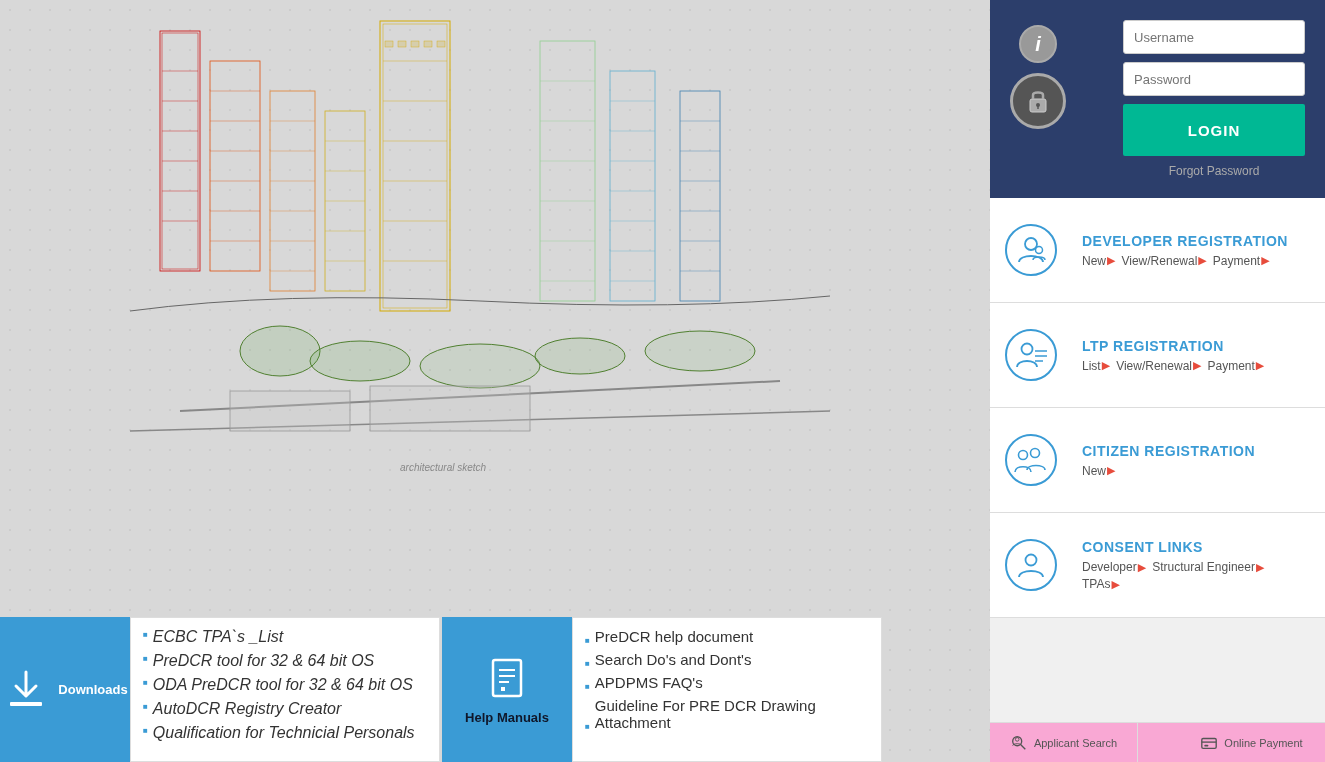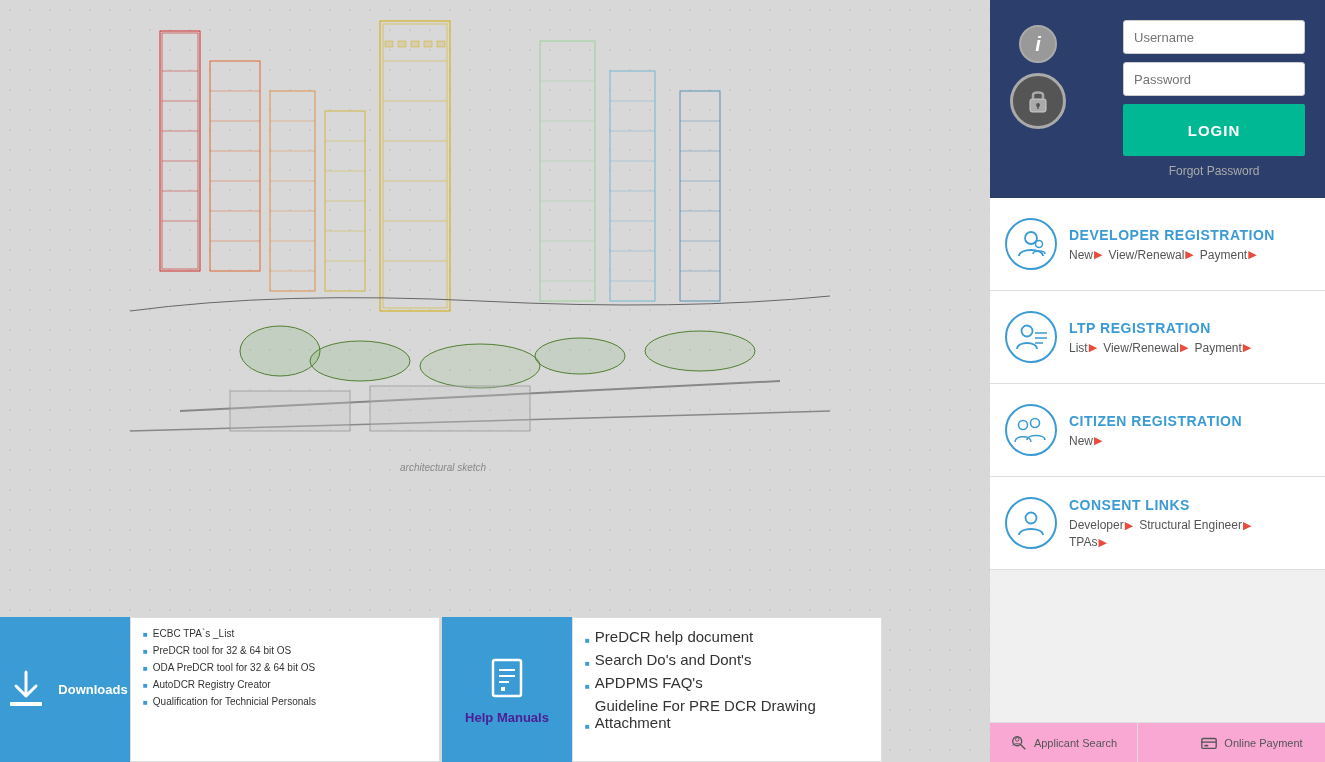--- a/index.html
+++ b/index.html
@@ -65,25 +65,26 @@
     .downloads-list {
       background: white;
       flex: 1;
       padding: 10px 12px;
       display: flex;
       flex-direction: column;
       gap: 6px;
       border: 1px solid #ddd;
     }
     .downloads-list-item {
-      font-size: 10px;
+      font-size: 16px;
       color: #333;
       display: flex;
       align-items: flex-start;
       gap: 5px;
+      font-style: italic;
     }
     .downloads-list-item::before {
       content: '■';
       color: #3a9bd5;
       font-size: 8px;
       margin-top: 2px;
       flex-shrink: 0;
     }
 
     .help-panel {
@@ -91,21 +92,21 @@
       width: 440px;
       margin-left: 2px;
     }
     .help-icon-box {
       background: #3a9bd5;
       width: 130px;
       display: flex;
       flex-direction: column;
       align-items: center;
       justify-content: center;
-      color: #4c1d95;
+      color: #0f172a;
       font-size: 13px;
       font-weight: bold;
       gap: 8px;
       flex-shrink: 0;
     }
     .help-icon-box svg {
       width: 48px;
       height: 48px;
     }
     .help-list {
@@ -248,22 +249,22 @@
       cursor: pointer;
       text-decoration: none;
     }
 
     
     .reg-card {
       background: white;
       border-bottom: 1px solid #ddd;
       display: flex;
       align-items: center;
-      padding: 20px 15px;
-      gap: 12px;
+      padding: 26px 15px;
+      gap: 25px;
       min-height: 80px;
     }
     .reg-icon {
       width: 52px;
       height: 52px;
       border-radius: 50%;
       border: 2px solid #3a9bd5;
       display: flex;
       align-items: center;
       justify-content: center;

